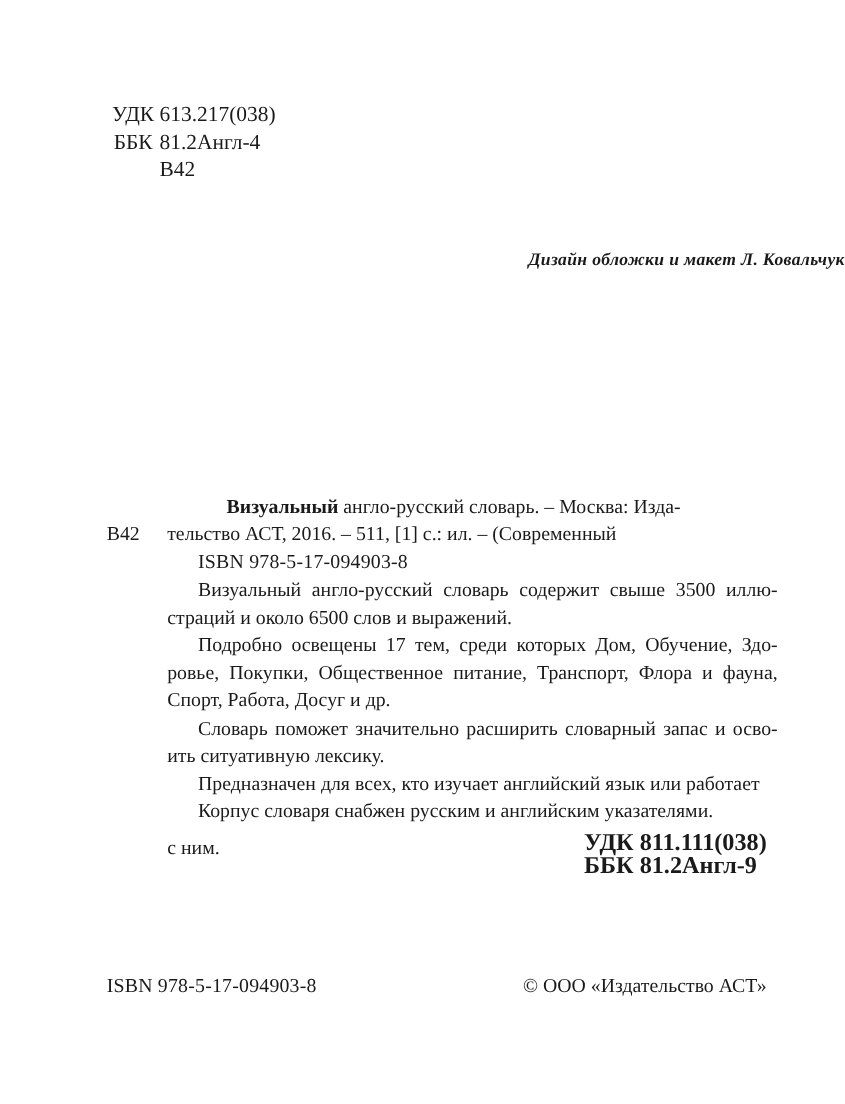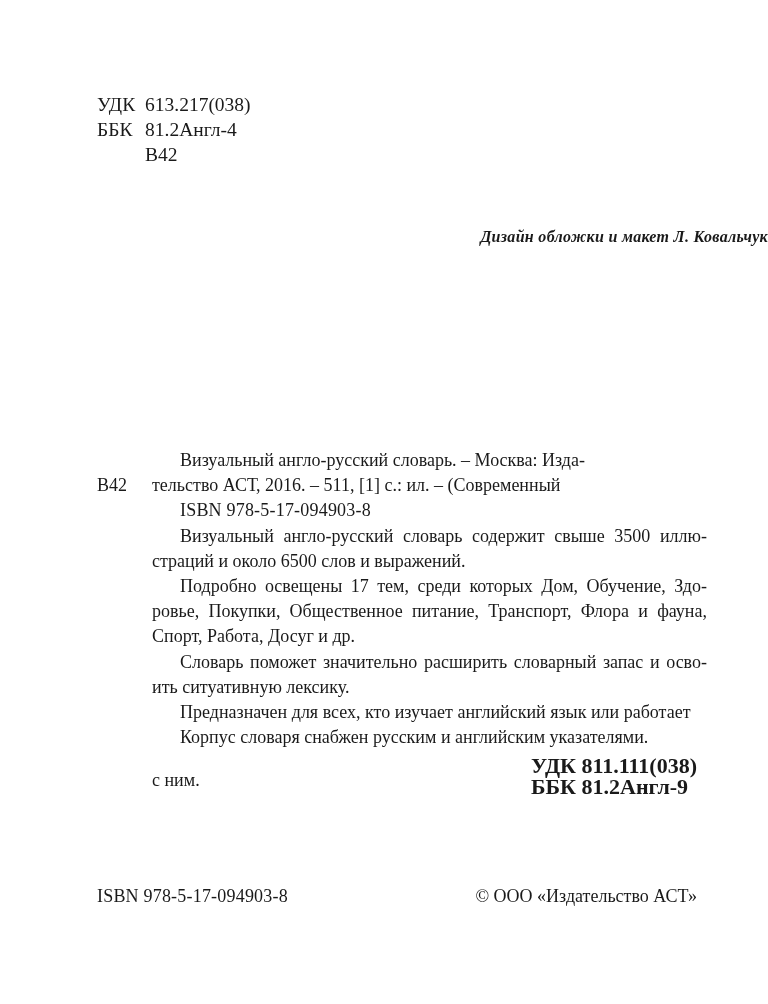--- a/index.html
+++ b/index.html
@@ -28,20 +28,21 @@
     font-size: 19.5px;
     line-height: 25px;
   }
   .classification .row {
     display: flex;
     white-space: pre;
   }
   .classification .label {
     display: inline-block;
     width: 48px;
+    text-align: center;
   }
   .classification .value {
     display: inline-block;
   }
   .classification .row-code .label {
     
     width: 48px;
   }
 
   
@@ -85,31 +86,32 @@
     text-align: justify;
     text-justify: inter-word;
     hyphens: manual;
   }
 
   .record p.indent {
     text-indent: 28px;
   }
 
   .record .title-line b {
-    font-weight: normal;
+    font-weight: bold;
+    margin-left: 26px;
   }
 
   .record .isbn {
     text-indent: 28px;
     letter-spacing: 0.2px;
   }
 
   .record .tail {
     text-indent: 0;
-    margin-top: 18px;
+    margin-top: 8px;
   }
 
   
   .classification-repeat {
     position: absolute;
     right: 71px;
     top: 755px;
     text-align: left;
     font-weight: bold;
     font-size: 22px;

